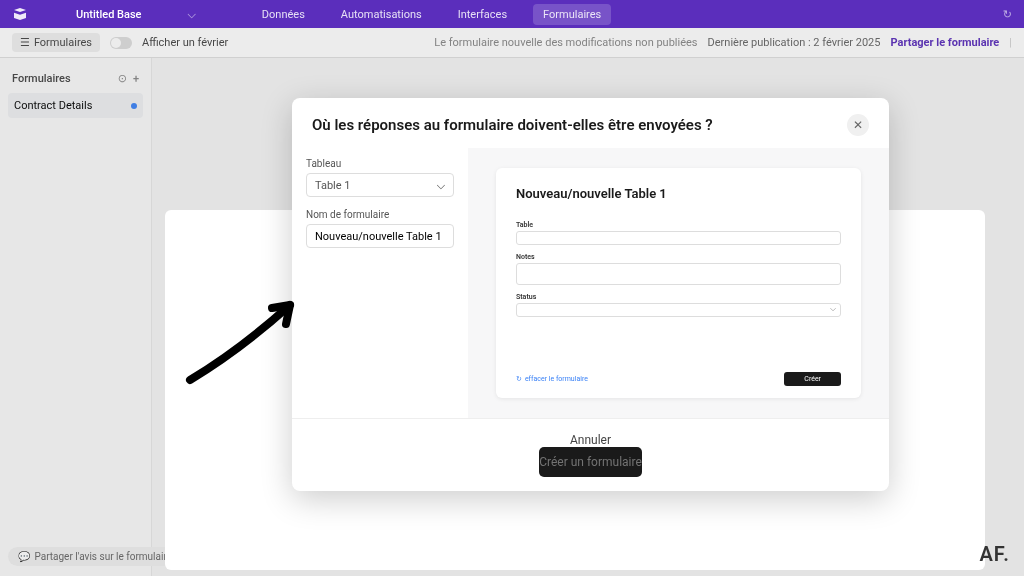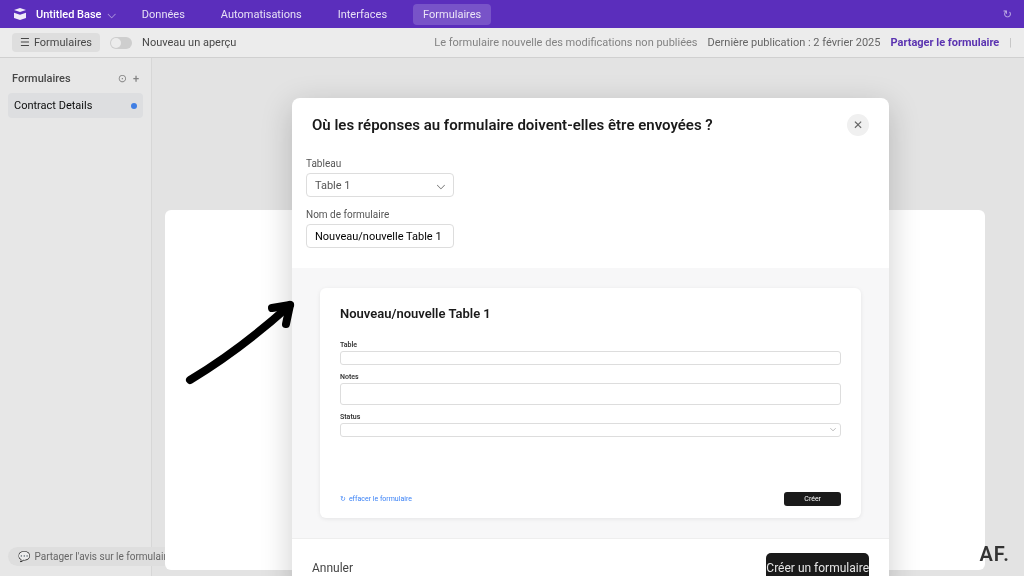--- a/index.html
+++ b/index.html
@@ -1,19 +1,19 @@
 <!DOCTYPE html>
 <html><head>
 <meta charset="utf-8">
 <style>
 * { margin: 0; padding: 0; box-sizing: border-box; font-family: -apple-system, BlinkMacSystemFont, "Segoe UI", Roboto, sans-serif; }
 body { width: 1024px; height: 576px; overflow: hidden; background: #f5f5f5; position: relative; }
 
 
-.top-nav { height: 28px; background: #5b2ebc; display: flex; align-items: center; padding: 0 12px; color: rgba(255,255,255,0.85); font-size: 11px; }
+.top-nav { height: 28px; background: #5b2ebc; display: flex; align-items: center; padding: 0 12px; color: rgba(255,255,255,0.85); font-size: 11px; gap: 40px; }
 .logo-icon { width: 16px; height: 16px; margin-right: 8px; }
 .base-name { color: #fff; font-weight: 500; margin-right: 6px; }
 .chevron { margin-right: 16px; opacity: 0.7; }
 .nav-tabs { display: flex; gap: 16px; }
 .nav-tab { padding: 4px 10px; border-radius: 4px; cursor: pointer; }
 .nav-tab.active { background: rgba(255,255,255,0.18); }
 .nav-spacer { flex: 1; }
 .clock-icon { opacity: 0.7; }
 
 
@@ -44,39 +44,39 @@
 .form-canvas { position: absolute; left: 165px; top: 210px; width: 820px; height: 360px; background: #fff; border-radius: 6px; padding: 20px 180px; }
 .form-field-label { font-size: 11px; color: #333; margin-bottom: 4px; margin-top: 12px; font-weight: 500;}
 .form-field-input { width: 100%; height: 24px; border: 1px solid #ddd; border-radius: 4px; background: #fafafa; }
 .add-field-btn { width: 22px; height: 18px; background: #4f46e5; color: #fff; border-radius: 4px; display: flex; align-items: center; justify-content: center; font-size: 12px; margin: 12px auto 0; }
 
 
 .modal { position: absolute; left: 292px; top: 98px; width: 597px; background: #fff; border-radius: 8px; box-shadow: 0 8px 32px rgba(0,0,0,0.2); overflow: hidden; }
 .modal-header { padding: 16px 20px 12px; display: flex; align-items: center; justify-content: space-between; gap: 8px; }
 .modal-title { font-size: 15px; font-weight: 600; color: #1a1a1a; }
 .modal-close { width: 22px; height: 22px; background: #f0f0f0; border-radius: 50%; display: flex; align-items: center; justify-content: center; font-size: 12px; color: #666; cursor: pointer; }
-.modal-body { display: flex; flex-direction: column; }
+.modal-body { display: flex; }
 .modal-left { width: 176px; padding: 10px 14px 20px; font-size: 10px; color: #555; }
 .modal-label { margin-bottom: 4px; }
 .modal-select { width: 100%; height: 24px; border: 1px solid #ddd; border-radius: 4px; padding: 0 8px; font-size: 11px; background: #fff; display: flex; align-items: center; justify-content: space-between; margin-bottom: 12px; }
 .modal-input { width: 100%; height: 24px; border: 1px solid #ddd; border-radius: 4px; padding: 0 8px; font-size: 11px; }
 .modal-right { flex: 1; background: #f7f7f8; padding: 20px 28px; }
 .preview-card { background: #fff; border-radius: 6px; box-shadow: 0 1px 4px rgba(0,0,0,0.08); padding: 18px 20px 12px; min-height: 230px; display: flex; flex-direction: column; }
 .preview-title { font-size: 13px; font-weight: 600; color: #1a1a1a; margin-bottom: 20px; }
 .preview-field-label { font-size: 7px; color: #333; font-weight: 600; margin-bottom: 2px; }
 .preview-field-box { width: 100%; height: 14px; border: 1px solid #ddd; border-radius: 3px; margin-bottom: 8px; }
 .preview-field-box.tall { height: 22px; }
 .preview-field-box.select { height: 14px; position: relative; }
 .preview-field-box.select::after { content: '⌵'; position: absolute; right: 4px; top: 0px; font-size: 8px; color: #888; }
 .preview-footer { margin-top: auto; display: flex; align-items: center; justify-content: space-between; padding-top: 14px; }
 .preview-link { font-size: 7px; color: #3b82f6; display: flex; align-items: center; gap: 3px; }
 .preview-submit { background: #1a1a1a; color: #fff; font-size: 7px; padding: 3px 20px; border-radius: 3px; }
-.modal-footer { border-top: 1px solid #eee; padding: 14px 20px; display: flex; align-items: center; justify-content: space-between; }
+.modal-footer { border-top: 1px solid #eee; padding: 14px 20px; display: flex; align-items: center; justify-content: space-between; flex-direction: column; }
 .btn-cancel { font-size: 12px; color: #444; cursor: pointer; }
-.btn-create { background: #1a1a1a; color: #e5e5e5; font-size: 12px; padding: 8px 0; border-radius: 5px; cursor: pointer; }
+.btn-create { background: #1a1a1a; color: #737373; font-size: 12px; padding: 8px 0; border-radius: 5px; cursor: pointer; }
 
 
 .arrow { position: absolute; left: 180px; top: 290px; pointer-events: none; }
 
 
 .af { position: absolute; right: 14px; bottom: 10px; font-size: 20px; font-weight: 600; color: #333; letter-spacing: 1px; }
 </style>
 </head>
 <body>
 
@@ -95,21 +95,21 @@
   <div class="nav-spacer"></div>
   <span class="clock-icon">↻</span>
 </div>
 
 <div class="sub-toolbar">
   <div class="forms-btn">
     <span>☰</span>
     <span>Formulaires</span>
   </div>
   <div class="toggle"></div>
-  <span>Nouveau un aperçu</span>
+  <span>Afficher un février</span>
   <div class="sub-spacer"></div>
   <span class="unpub-text">Le formulaire nouvelle des modifications non publiées</span>
   <span class="lastpub-text">Dernière publication : 2 février 2025</span>
   <span class="share-link">Partager le formulaire</span>
   <span class="sep">|</span>
 </div>
 
 <div class="sidebar">
   <div class="sidebar-header">
     <span>Formulaires</span>

